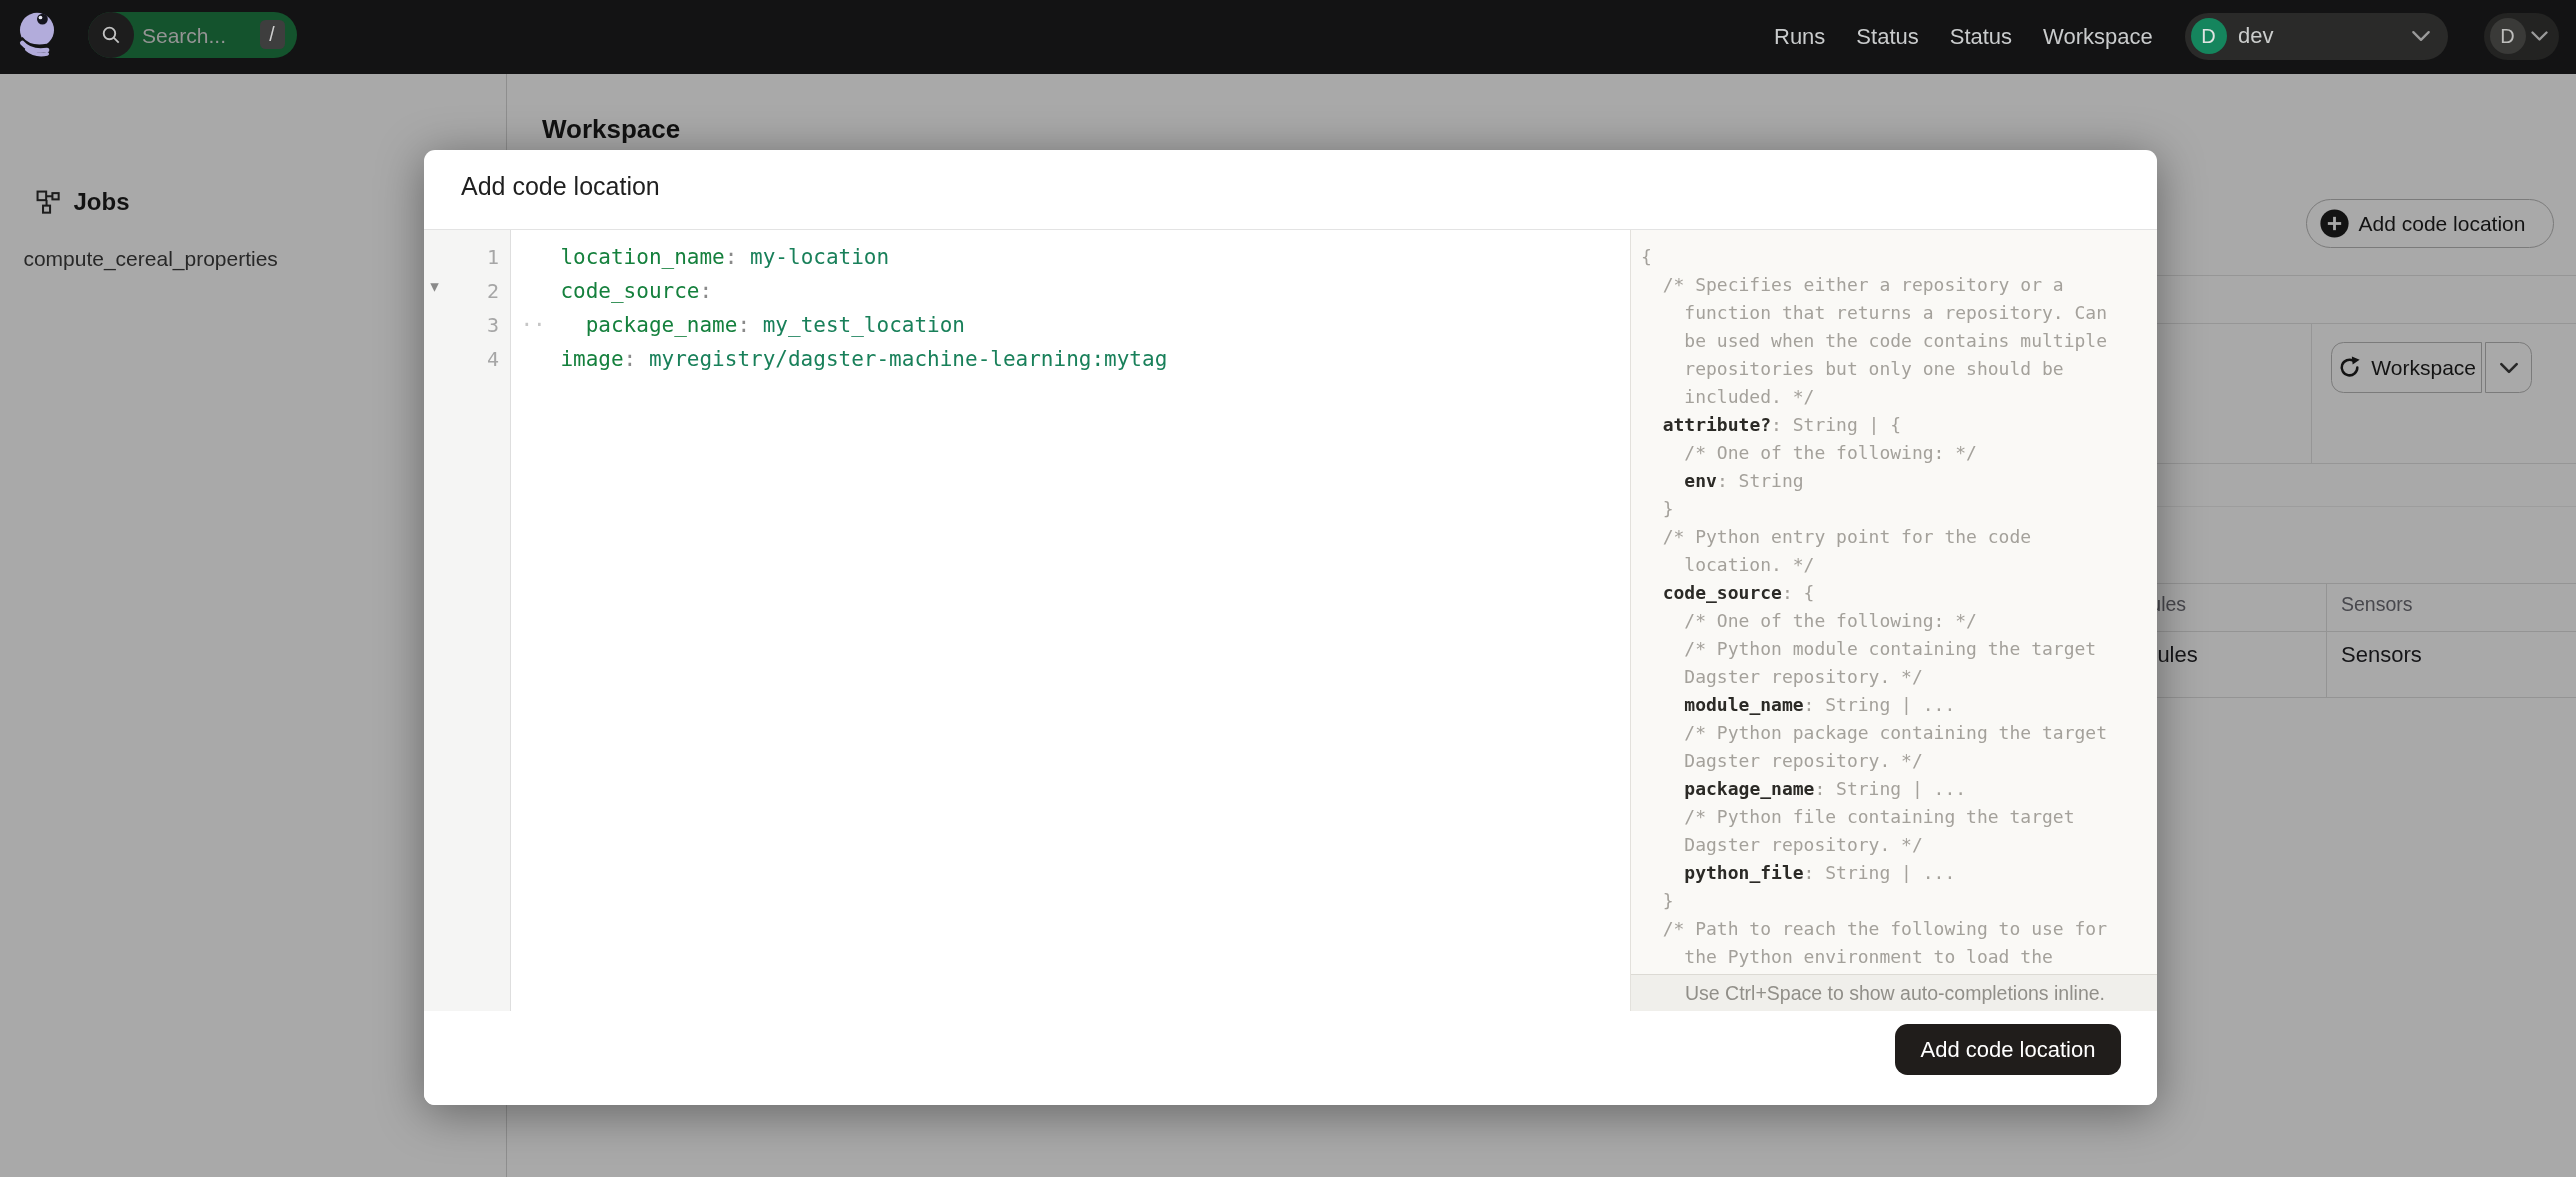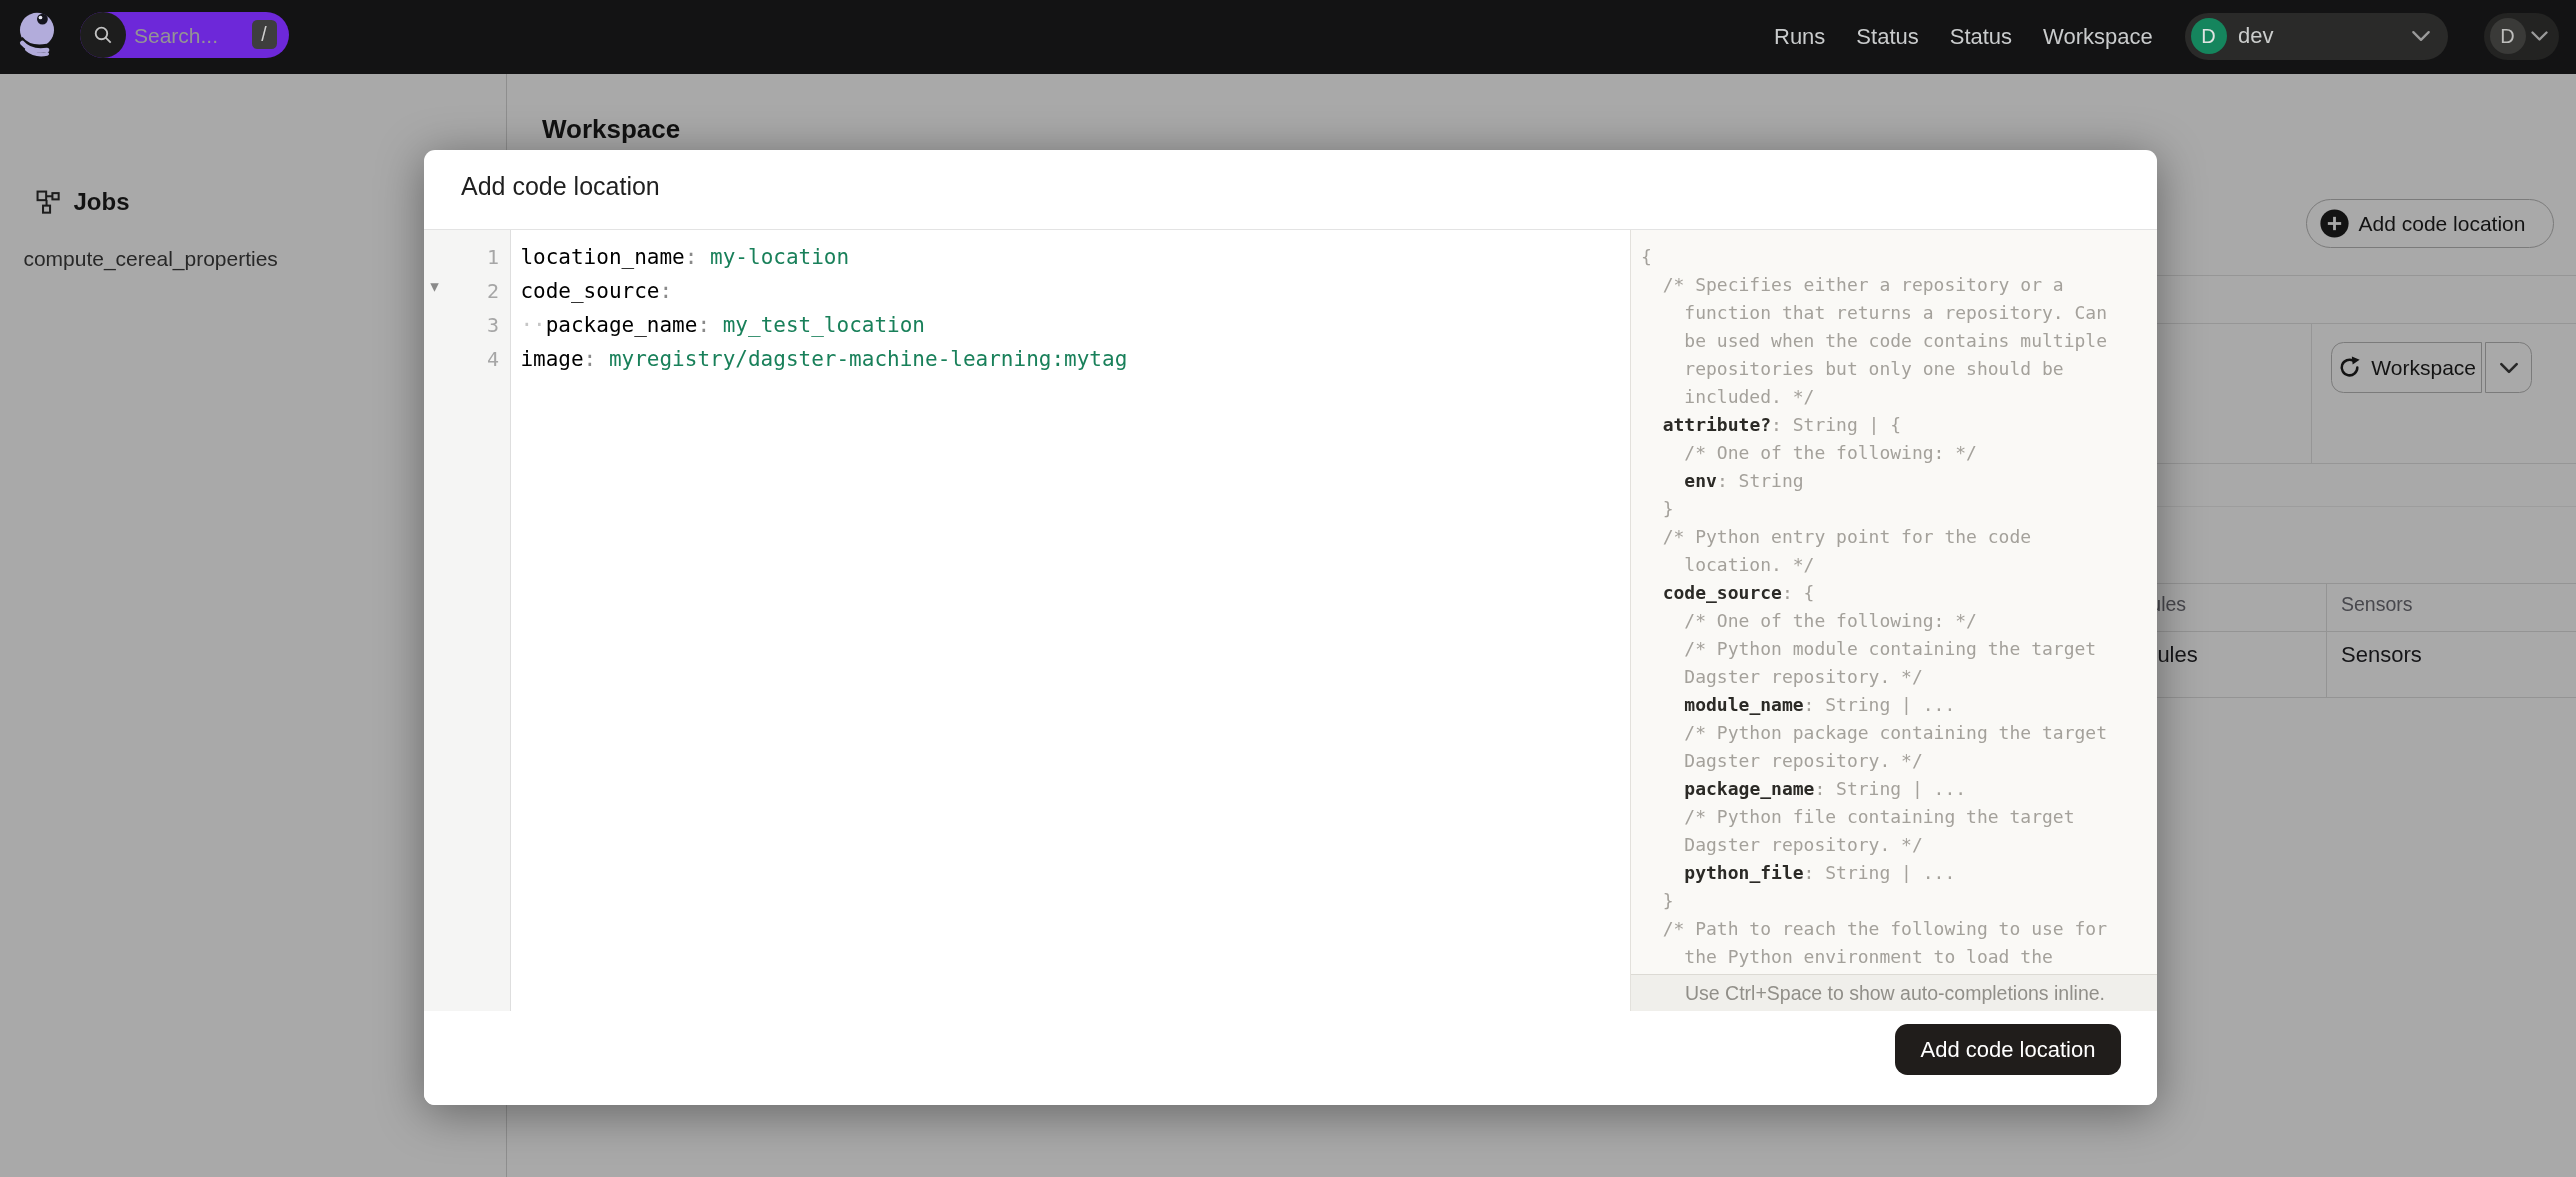--- a/index.html
+++ b/index.html
@@ -2,21 +2,21 @@
 <html style="font-size:12.5px"><head>
 <meta charset="utf-8">
 <style>
   html,body{margin:0;padding:0;background:#777;}
   #page{position:relative;width:2576px;height:1178px;background:#ffffff;overflow:hidden;
         font-family:"Liberation Sans",sans-serif;-webkit-font-smoothing:antialiased;}
   .abs{position:absolute;}
 
   
   #navbar{position:absolute;left:0;top:0;width:2576px;height:74px;background:#131314;z-index:40;}
-  #search-pill{position:absolute;left:80px;top:11.7px;width:209px;height:46px;border-radius:23.4px;background:#6d28d9;}
+  #search-pill{position:absolute;left:88px;top:11.7px;width:209px;height:46px;border-radius:23.4px;background:#14532d;}
   #search-mag{position:absolute;left:0;top:0;width:46px;height:46px;border-radius:50%;background:#1d1d1d;
               display:flex;align-items:center;justify-content:center;}
   #search-input{position:absolute;left:52px;top:0;width:117px;height:46px;background:transparent;border:none;outline:none;
                 color:#d3d3d3;font-size:21px;font-family:"Liberation Sans",sans-serif;}
   #search-input::placeholder{color:#949494;}
   #search-slash{position:absolute;right:12.5px;top:8.6px;width:25px;height:29px;border-radius:5.5px;background:#3e3e3e;
                 color:#d0d0d0;font-size:19.5px;display:flex;align-items:center;justify-content:center;}
   #nav-links{position:absolute;left:1774px;top:0;height:74px;display:flex;align-items:center;gap:31px;}
   .nav-link{color:#c9cbcc;font-size:22px;font-weight:500;cursor:pointer;}
   #deploy-pill{position:absolute;left:2185px;top:12.5px;width:263px;height:47px;border-radius:23.4px;background:#2a2a29;}
@@ -60,21 +60,21 @@
   #modal-title{position:absolute;left:37px;top:22px;font-size:25px;font-weight:500;color:#1f1f1f;}
   #modal-body{position:absolute;left:0;top:80px;width:1733px;height:781px;}
   #gutter{position:absolute;left:0;top:0;width:87px;height:781px;background:#f5f5f4;border-right:0.8px solid #dedede;
           box-sizing:border-box;padding-top:10px;}
   .gut-num{height:34px;line-height:34px;text-align:right;padding-right:11px;color:#a6a6a6;
            font-family:"DejaVu Sans Mono",monospace;font-size:20px;}
   #fold-arrow{position:absolute;left:6.2px;top:48px;color:#8a8a8a;font-size:17px;line-height:17px;cursor:pointer;}
   #code-area{position:absolute;left:87px;top:0;width:1118px;height:781px;background:#fff;padding:10px 0 0 9.4px;
              box-sizing:border-box;cursor:text;}
   .code-line{height:34px;line-height:34px;font-family:"DejaVu Sans Mono",monospace;font-size:21px;white-space:pre;}
-  .tk-key{color:#000000;}
+  .tk-key{color:#15803d;margin-left:40px;}
   .tk-p{color:#8a8a8a;}
   .tk-val{color:#19805a;}
   .tk-ws{color:#c6c6c6;}
   #schema-panel{position:absolute;left:1206px;top:0;width:528px;height:781px;background:#faf9f6;
                 border-left:0.8px solid #e3e1dc;box-sizing:border-box;overflow:hidden;}
   #schema-lines{position:absolute;left:10px;top:12.5px;right:4.7px;}
   .schema-line{line-height:28px;font-family:"DejaVu Sans Mono",monospace;font-size:18px;white-space:pre;}
   .sk-c{color:#a4a19b;}
   .sk-k{color:#2b2a26;font-weight:bold;margin-top:36px;}
   #schema-hint{position:absolute;left:0;top:744px;width:528px;height:37px;background:#f0efeb;border-top:0.8px solid #dcdad4;

